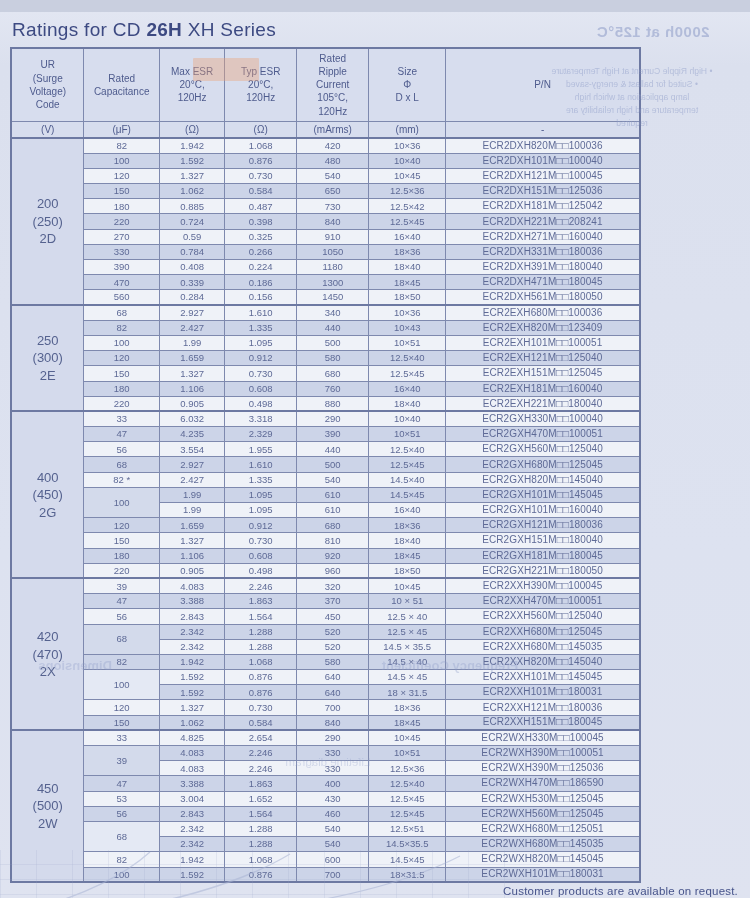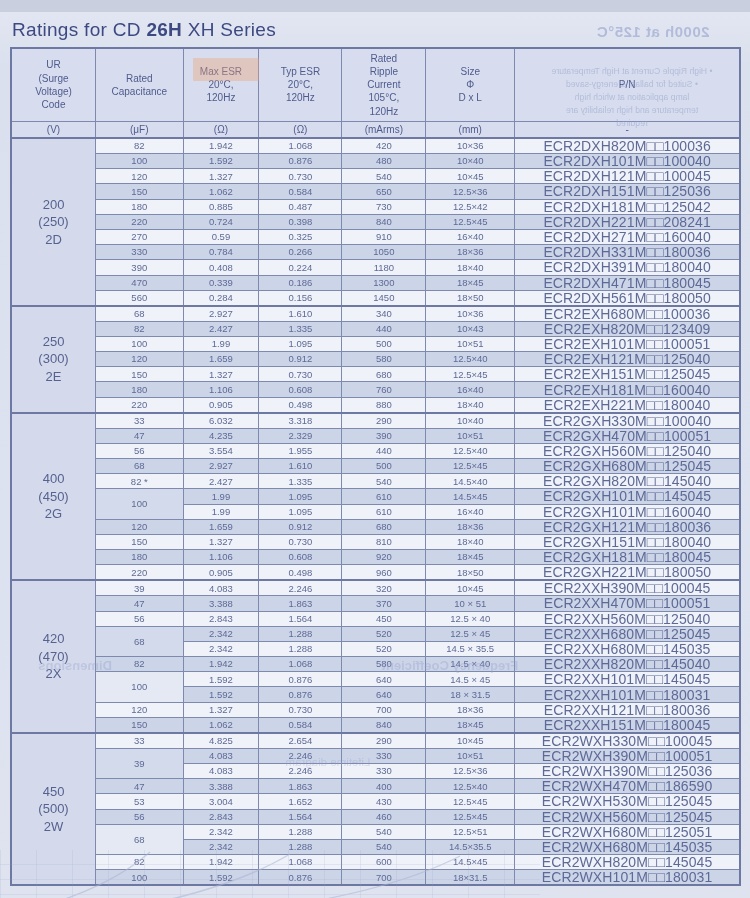--- a/index.html
+++ b/index.html
@@ -13,21 +13,21 @@
     overflow:hidden;
   }
   .title {
     position:absolute; top:7px; left:12px;
     font-size:19px; font-weight:normal; letter-spacing:.3px;
     color:#3d4a82;
   }
   .title b { font-weight:bold; }
   table.ratings {
     position:absolute; top:35px; left:10px;
-    width:731px;
+    width:631px;
     border-collapse:collapse; table-layout:fixed;
     background:#eff2f8;
     border-radius:31px;
   }
   table.ratings th, table.ratings td {
     border:1px solid #7e89ae;
     text-align:center; vertical-align:middle;
     color:#5e6a96;
     padding:0;
     overflow:hidden; white-space:nowrap;
@@ -45,21 +45,21 @@
   tbody tr.pl td { background:#eff2f8; }
   tbody tr.sh td { background:#ccd4e8; }
   tbody td.group-cell {
     background:#d4daec !important;
     font-size:13px; line-height:1.35; color:#55628f;
   }
   tbody td.cap-merge-pl { background:#e4e9f4 !important; }
   tbody td.cap-merge-sh { background:#d3daeb !important; }
   tbody tr.group-start td { border-top:2px solid #6d79a2; }
   table.ratings { border:2px solid #6d79a2; }
-  td.pn { font-size:14px; letter-spacing:.1px; }
+  td.pn { font-size:10px; letter-spacing:.1px; }
   .footer {
     position:absolute; top:873px; right:12px;
     font-size:11.5px; color:#46538a; letter-spacing:.2px;
   }
   
   .ghost {
     position:absolute; pointer-events:none;
     transform:scaleX(-1);
     color:#8e9cc8;
   }
@@ -530,13 +530,14 @@
   <div class="ghost ghost-freq">Frequency Coefficient</div>
   <div class="ghost ghost-life">Lifetime diagram</div>
   <div class="ghost-graph">
     <svg width="540" height="60" viewBox="0 0 540 60">
       <path d="M30,60 Q110,38 150,2" fill="none" stroke="#a9b4d4" stroke-width="1.4"></path>
       <path d="M120,60 Q230,40 290,4" fill="none" stroke="#a9b4d4" stroke-width="1.4"></path>
       <path d="M260,60 Q390,42 460,6" fill="none" stroke="#a9b4d4" stroke-width="1.4"></path>
     </svg>
   </div>
 
+  <div class="footer">Customer products are available on request.</div>
 </div>
 
 </body></html>

